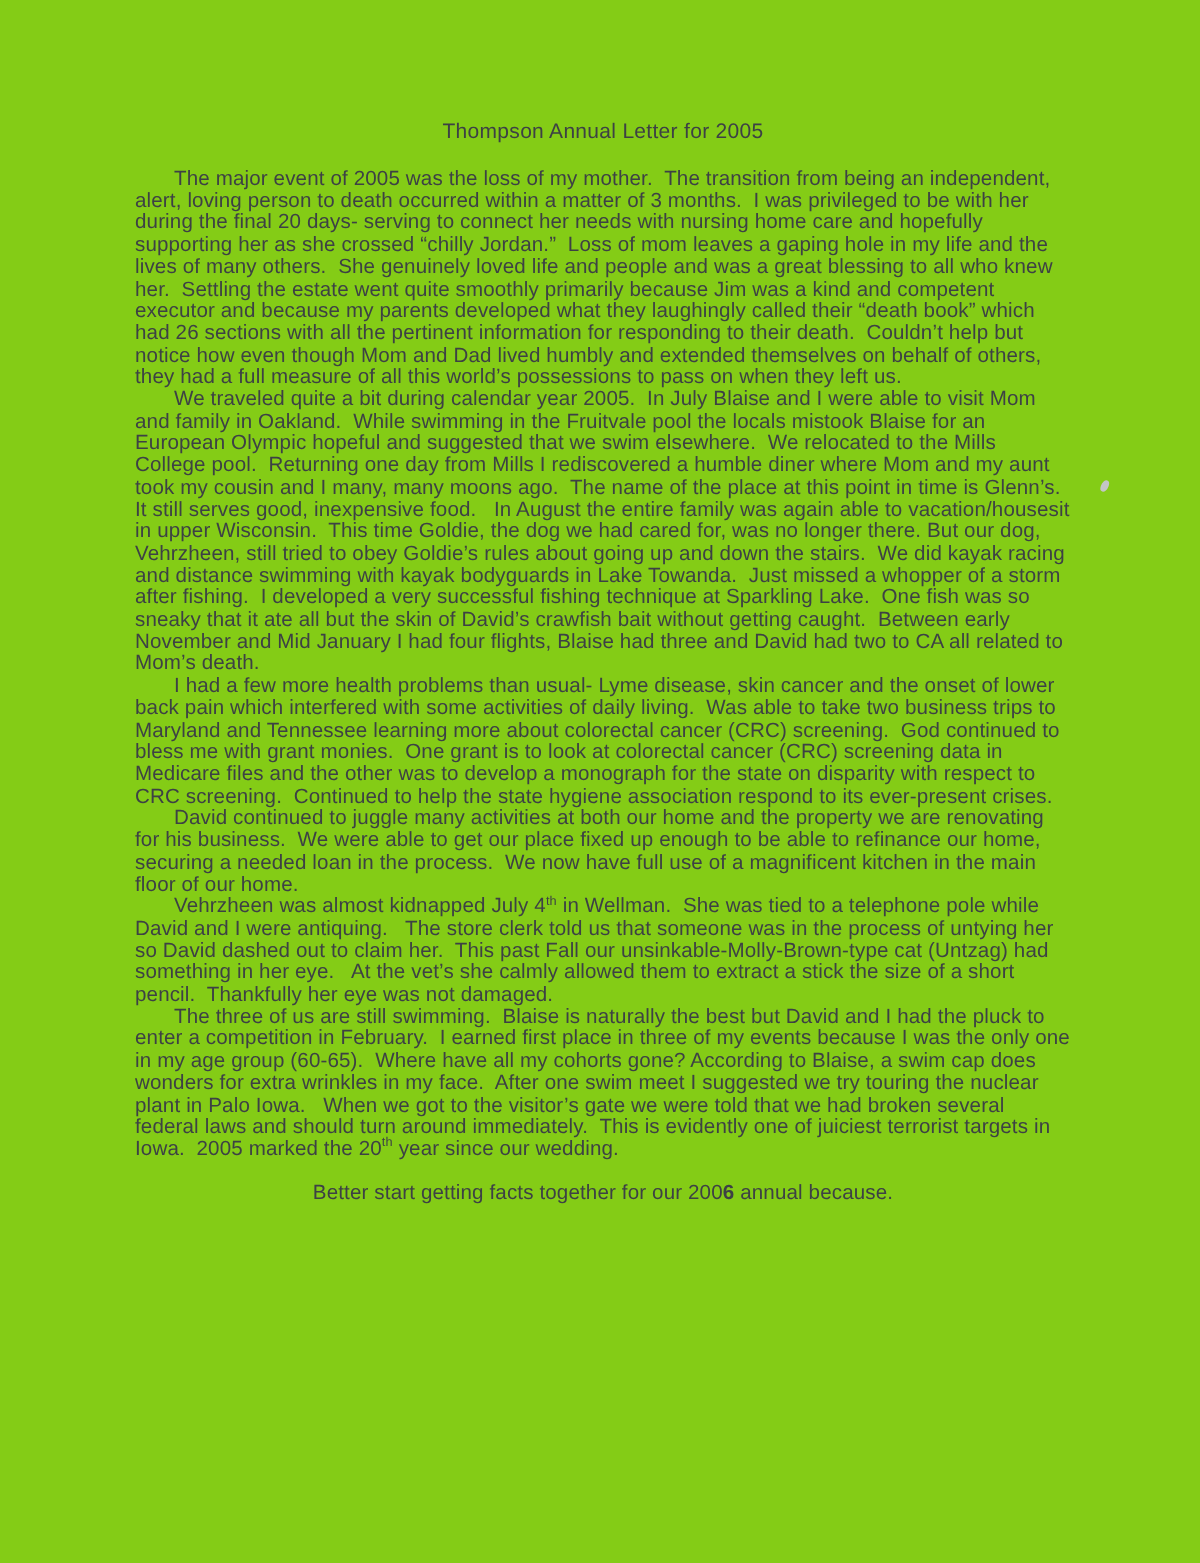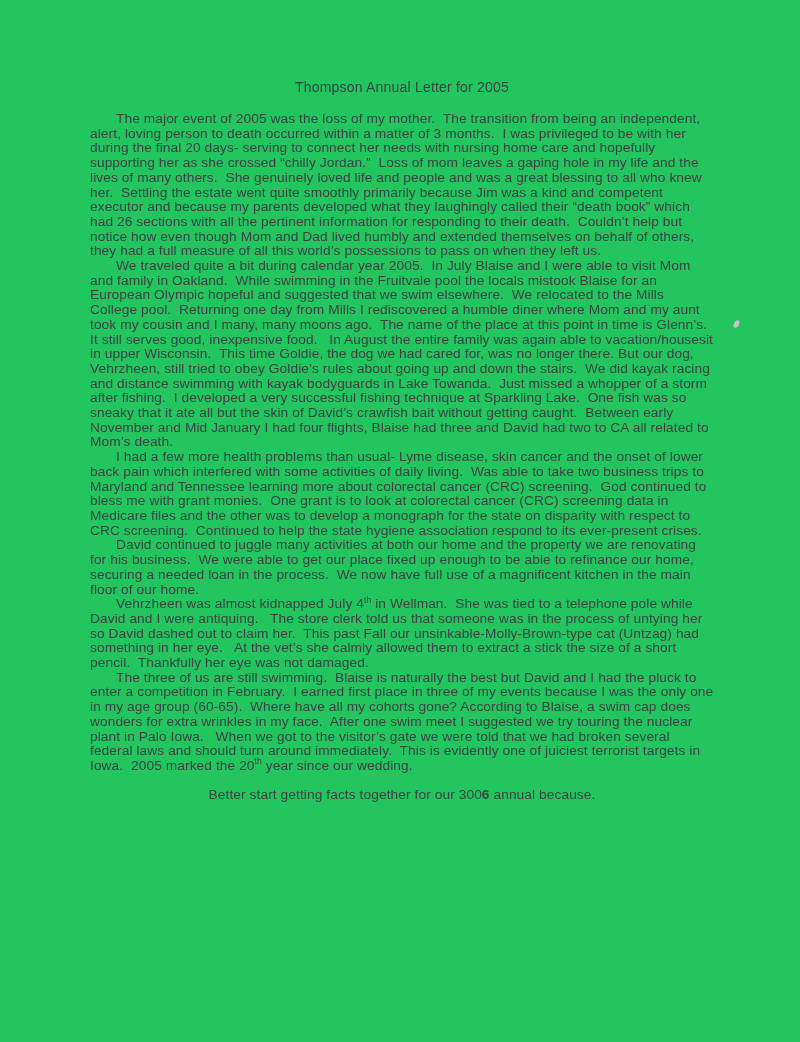--- a/index.html
+++ b/index.html
@@ -4,21 +4,21 @@
 <style>
   html, body {
     margin: 0;
     padding: 0;
     background: #ffffff;
   }
   .page {
     position: relative;
     width: 800px;
     height: 1042px;
-    background: #22c55e;
+    background: #84cc16;
     font-family: "Liberation Sans", sans-serif;
     color: #3d4145;
     overflow: hidden;
   }
   .content {
     position: absolute;
     left: 90px;
     top: 79px;
     width: 624px;
   }
@@ -72,16 +72,16 @@
   <div class="content">
     <div class="title">Thompson Annual Letter for 2005</div>
     <div class="body-text">
         <p><span>The major event of 2005 was the loss of my mother.  The transition from being an independent, alert, loving person to death occurred within a matter of 3 months.  I was privileged to be with her during the final 20 days- serving to connect her needs with nursing home care and hopefully supporting her as she crossed “chilly Jordan.”  Loss of mom leaves a gaping hole in my life and the lives of many others.  She genuinely loved life and people and was a great blessing to all who knew her.  Settling the estate went quite smoothly primarily because Jim was a kind and competent executor and because my parents developed what they laughingly called their “death book” which had 26 sections with all the pertinent information for responding to their death.  Couldn’t help but notice how even though Mom and Dad lived humbly and extended themselves on behalf of others, they had a full measure of all this world’s possessions to pass on when they left us.</span></p>
         <p><span>We traveled quite a bit during calendar year 2005.  In July Blaise and I were able to visit Mom and family in Oakland.  While swimming in the Fruitvale pool the locals mistook Blaise for an European Olympic hopeful and suggested that we swim elsewhere.  We relocated to the Mills College pool.  Returning one day from Mills I rediscovered a humble diner where Mom and my aunt took my cousin and I many, many moons ago.  The name of the place at this point in time is Glenn’s.  It still serves good, inexpensive food.   In August the entire family was again able to vacation/housesit in upper Wisconsin.  This time Goldie, the dog we had cared for, was no longer there. But our dog, Vehrzheen, still tried to obey Goldie’s rules about going up and down the stairs.  We did kayak racing and distance swimming with kayak bodyguards in Lake Towanda.  Just missed a whopper of a storm after fishing.  I developed a very successful fishing technique at Sparkling Lake.  One fish was so sneaky that it ate all but the skin of David’s crawfish bait without getting caught.  Between early November and Mid January I had four flights, Blaise had three and David had two to CA all related to Mom’s death.</span></p>
         <p><span>I had a few more health problems than usual- Lyme disease, skin cancer and the onset of lower back pain which interfered with some activities of daily living.  Was able to take two business trips to Maryland and Tennessee learning more about colorectal cancer (CRC) screening.  God continued to bless me with grant monies.  One grant is to look at colorectal cancer (CRC) screening data in Medicare files and the other was to develop a monograph for the state on disparity with respect to CRC screening.  Continued to help the state hygiene association respond to its ever-present crises.</span></p>
         <p><span>David continued to juggle many activities at both our home and the property we are renovating for his business.  We were able to get our place fixed up enough to be able to refinance our home, securing a needed loan in the process.  We now have full use of a magnificent kitchen in the main floor of our home.</span></p>
         <p><span>Vehrzheen was almost kidnapped July 4</span><sup>th</sup><span> in Wellman.  She was tied to a telephone pole while David and I were antiquing.   The store clerk told us that someone was in the process of untying her so David dashed out to claim her.  This past Fall our unsinkable-Molly-Brown-type cat (Untzag) had something in her eye.   At the vet’s she calmly allowed them to extract a stick the size of a short pencil.  Thankfully her eye was not damaged.</span></p>
         <p><span>The three of us are still swimming.  Blaise is naturally the best but David and I had the pluck to enter a competition in February.  I earned first place in three of my events because I was the only one in my age group (60-65).  Where have all my cohorts gone? According to Blaise, a swim cap does wonders for extra wrinkles in my face.  After one swim meet I suggested we try touring the nuclear plant in Palo Iowa.   When we got to the visitor’s gate we were told that we had broken several federal laws and should turn around immediately.  This is evidently one of juiciest terrorist targets in Iowa.  2005 marked the 20</span><sup>th</sup><span> year since our wedding.</span></p>
       </div>
-    <p class="closing"><span>Better start getting facts together for our 300</span><b>6</b><span> annual because.</span></p>
+    <p class="closing"><span>Better start getting facts together for our 200</span><b>6</b><span> annual because.</span></p>
   </div>
   <div class="speck"></div>
 </div>
 
 </body></html>

